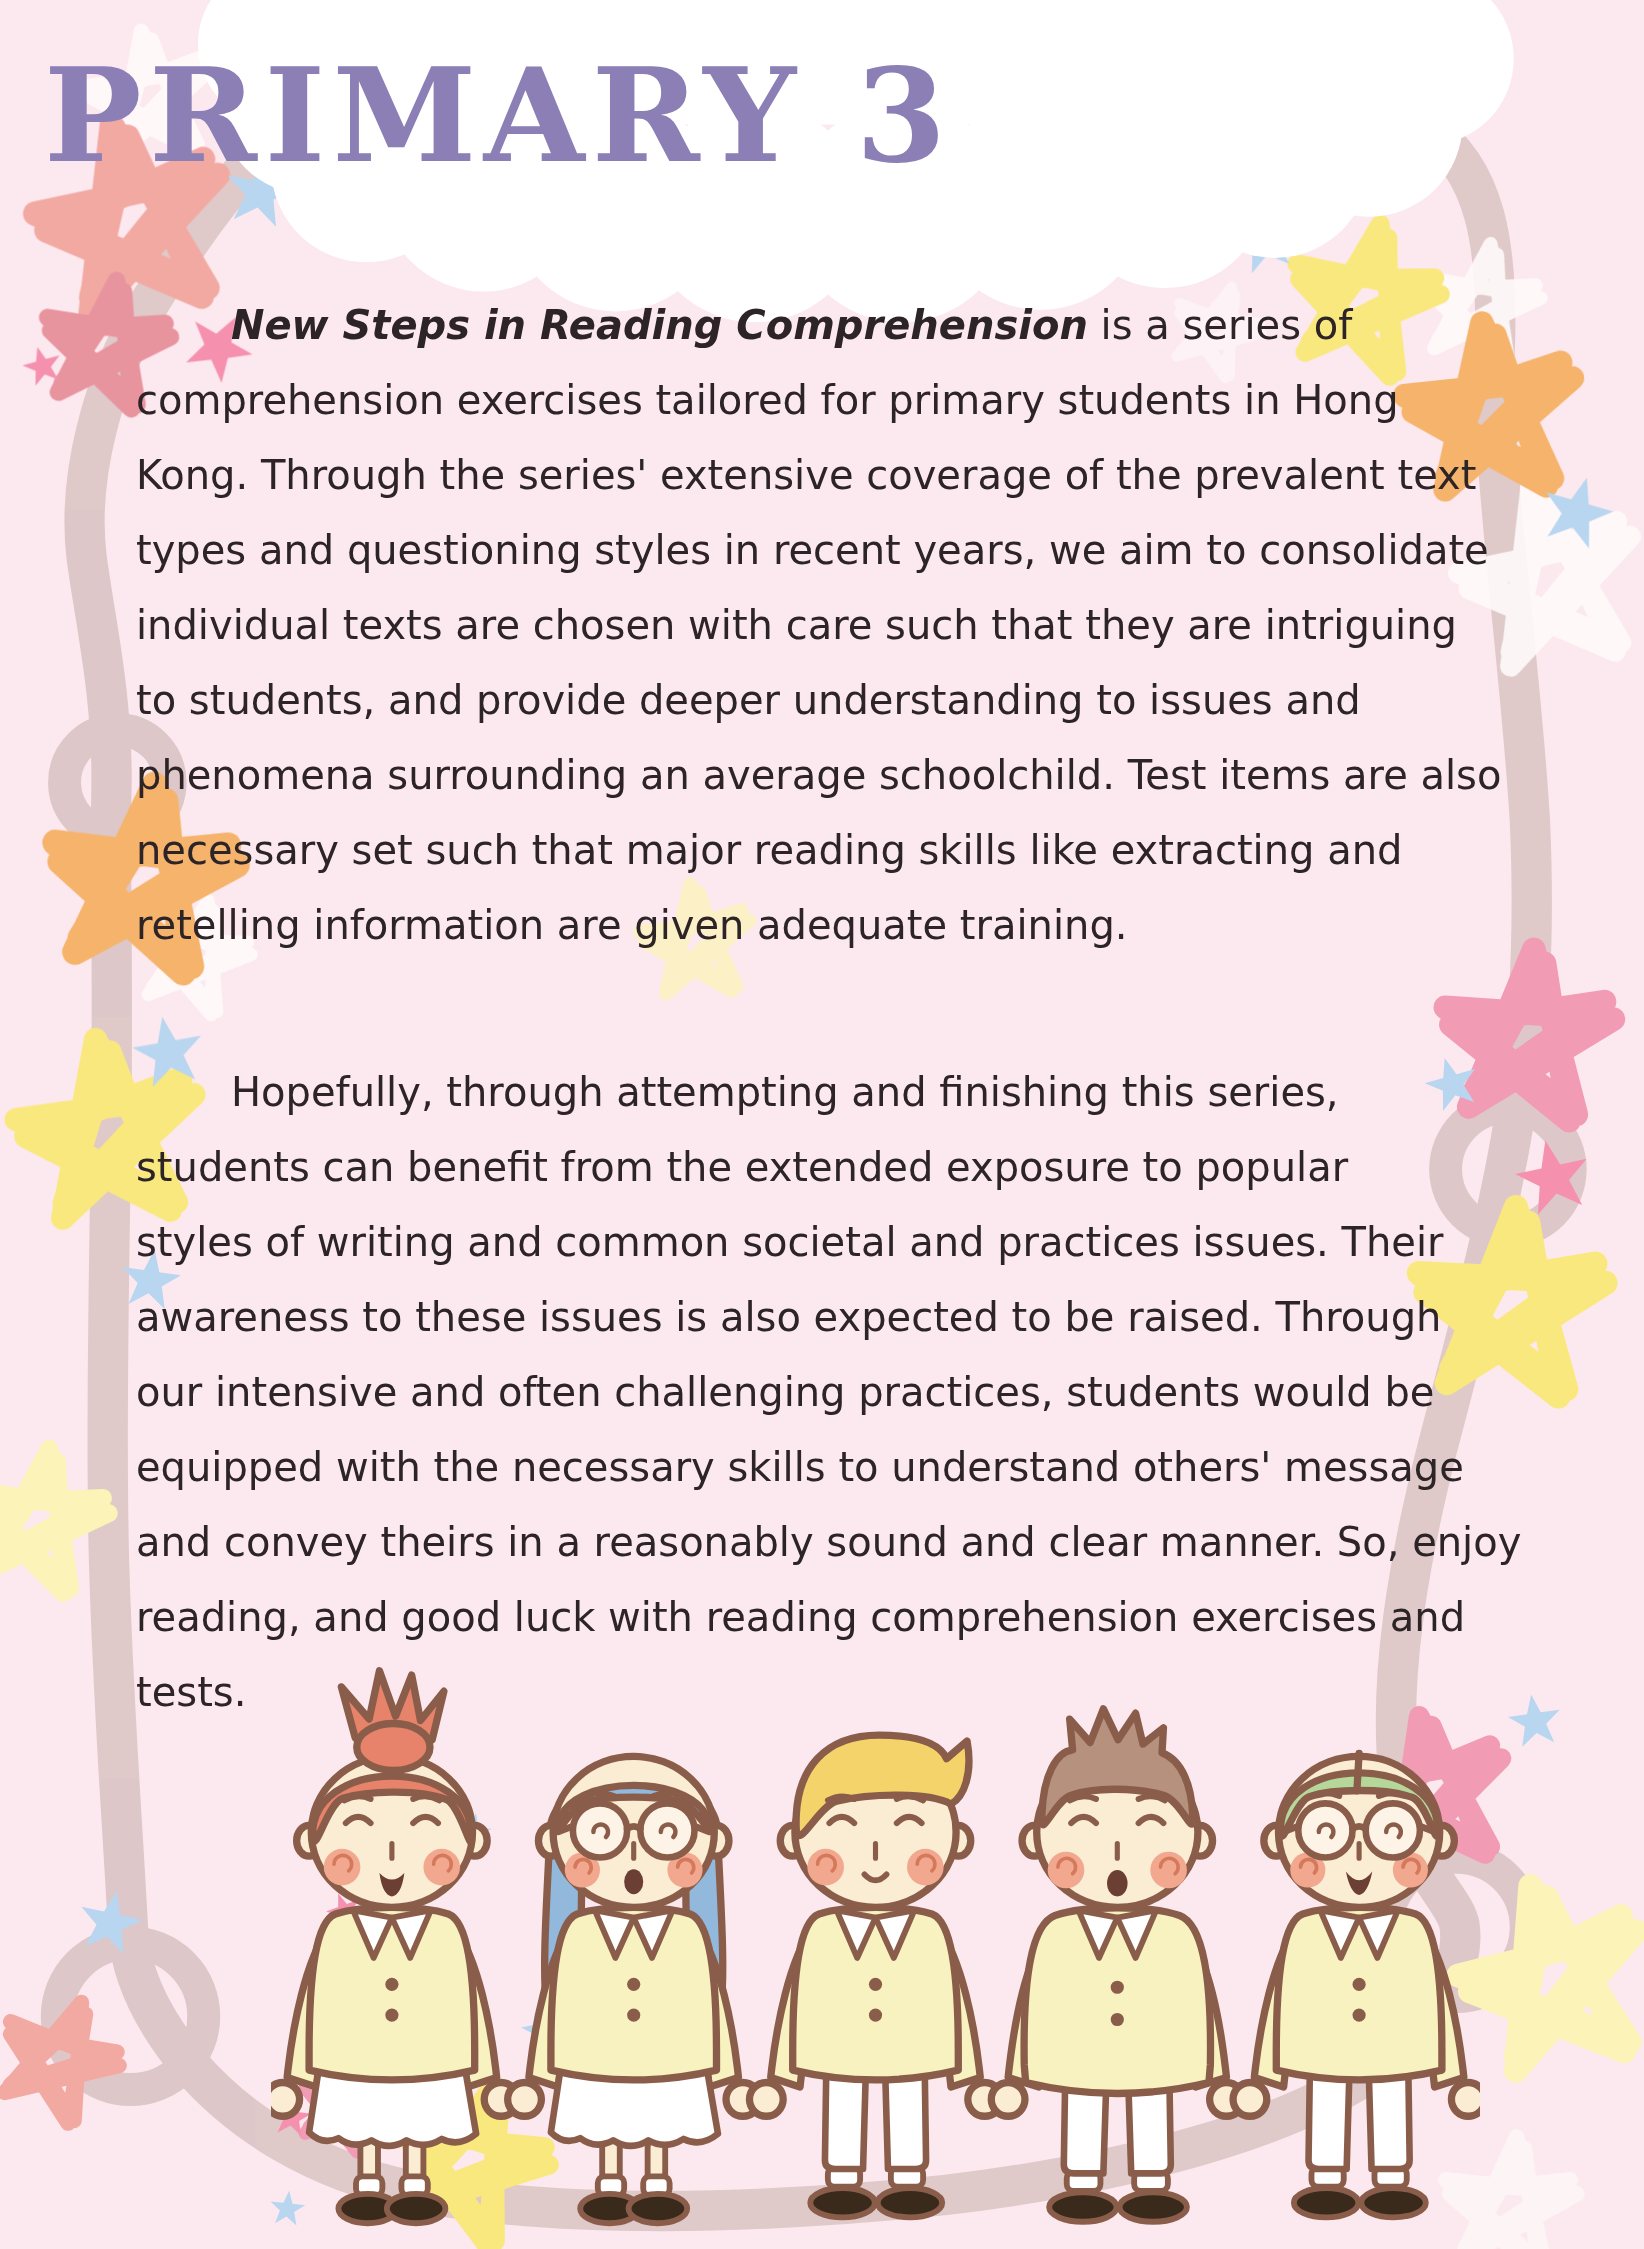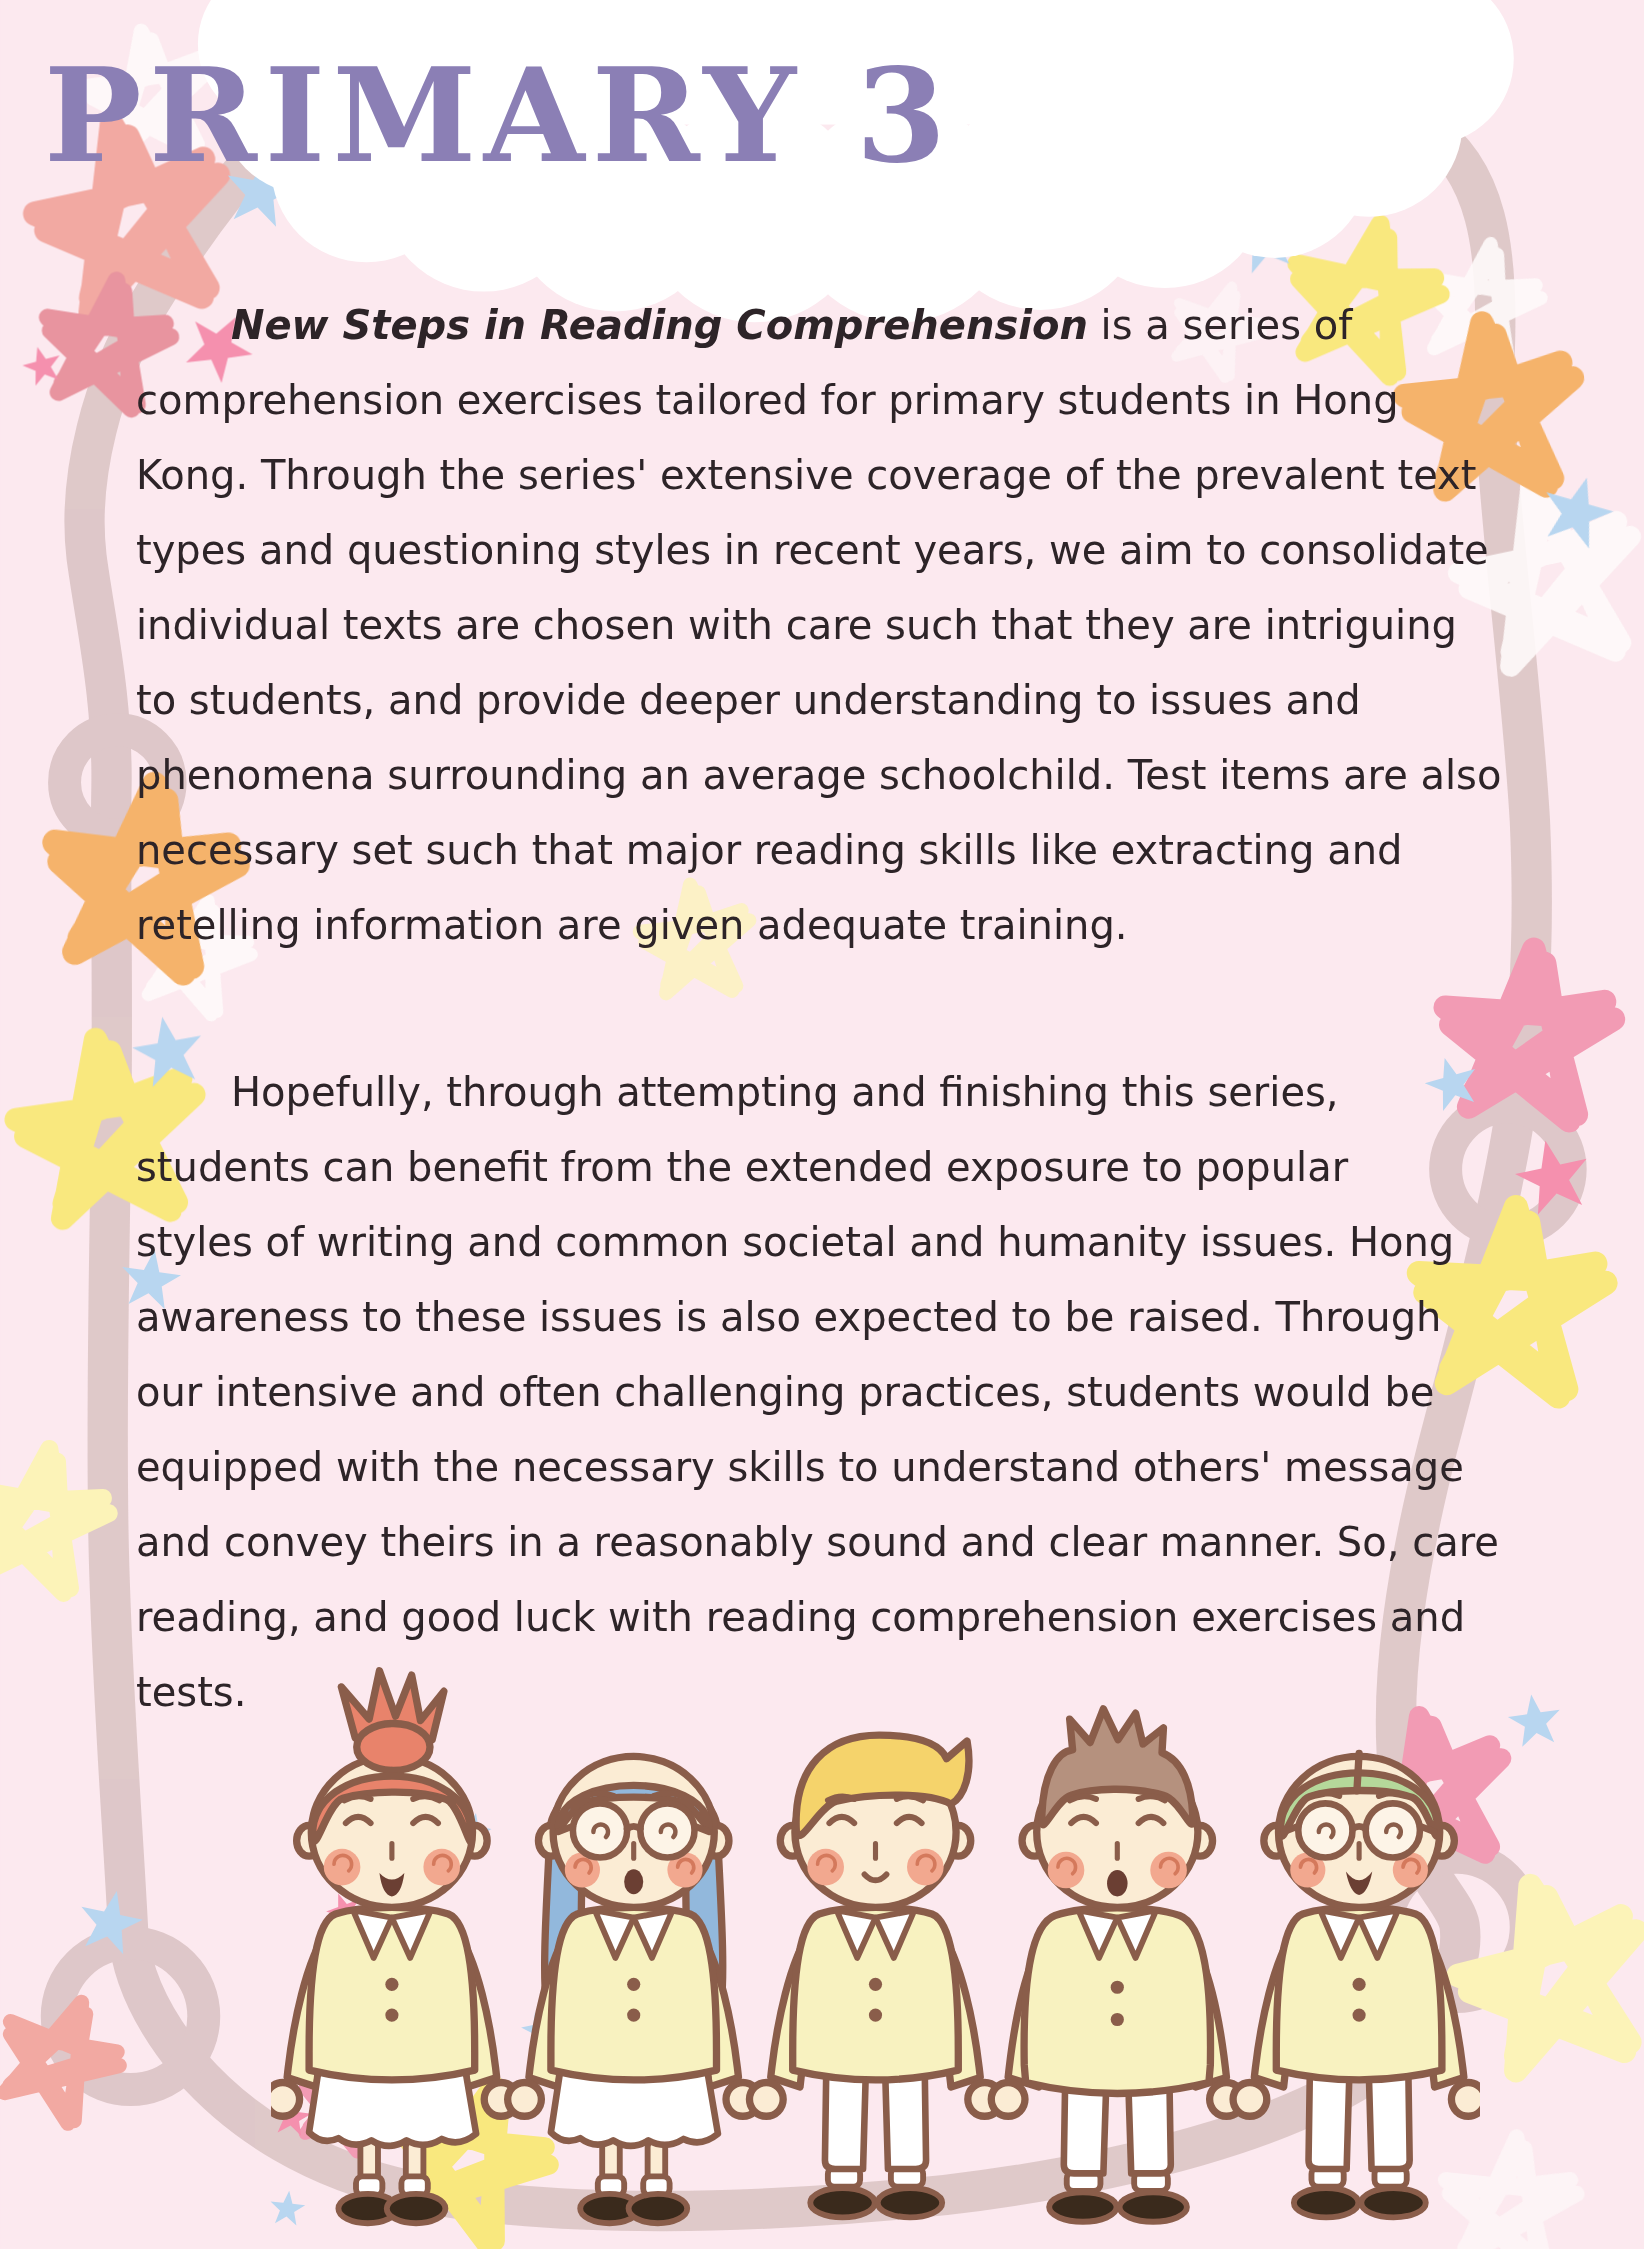--- a/index.html
+++ b/index.html
@@ -139,25 +139,25 @@
     <div class="line">types and questioning styles in recent years, we aim to consolidate</div>
     <div class="line">individual texts are chosen with care such that they are intriguing</div>
     <div class="line">to students, and provide deeper understanding to issues and</div>
     <div class="line">phenomena surrounding an average schoolchild. Test items are also</div>
     <div class="line">necessary set such that major reading skills like extracting and</div>
     <div class="line">retelling information are given adequate training.</div>
   </div>
   <div class="para2">
     <div class="line indent">Hopefully, through attempting and finishing this series,</div>
     <div class="line">students can benefit from the extended exposure to popular</div>
-    <div class="line">styles of writing and common societal and humanity issues. Hong</div>
+    <div class="line">styles of writing and common societal and practices issues. Their</div>
     <div class="line">awareness to these issues is also expected to be raised. Through</div>
     <div class="line">our intensive and often challenging practices, students would be</div>
     <div class="line">equipped with the necessary skills to understand others' message</div>
-    <div class="line">and convey theirs in a reasonably sound and clear manner. So, care</div>
+    <div class="line">and convey theirs in a reasonably sound and clear manner. So, enjoy</div>
     <div class="line">reading, and good luck with reading comprehension exercises and</div>
     <div class="line">tests.</div>
   </div>
 </div>
 
 <svg id="children-art" viewBox="0 0 1650 790" xmlns="http://www.w3.org/2000/svg">
 
   <g transform="translate(0,0)" class="st" stroke-width="10">
     <path d="M78,372 C48,415 30,500 22,575 L62,588 C70,512 86,452 104,408 Z" fill="#f8f2c0"></path>
     <path d="M252,372 C282,415 300,500 308,575 L268,588 C260,512 244,452 226,408 Z" fill="#f8f2c0"></path>

